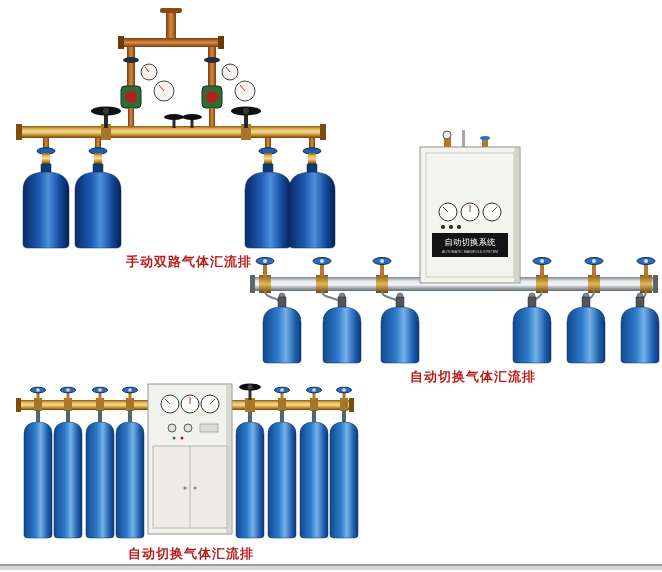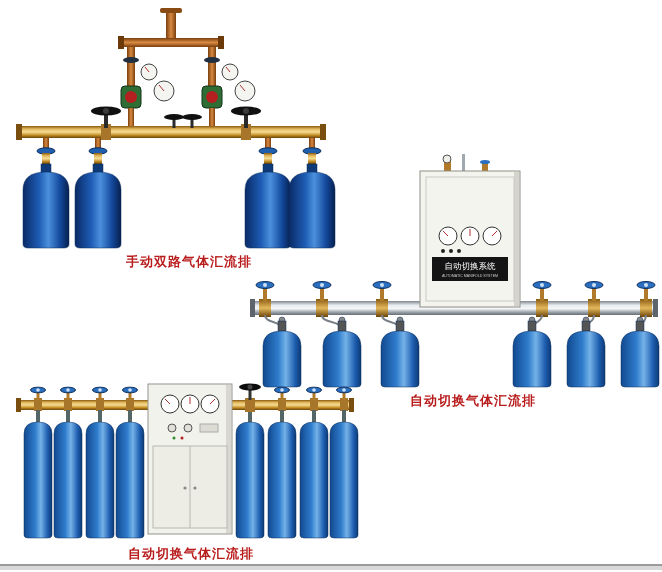--- a/index.html
+++ b/index.html
@@ -5,21 +5,21 @@
   * { box-sizing: border-box; }
   html, body { margin: 0; padding: 0; }
   body {
     width: 662px; height: 572px;
     background: #ffffff;
     font-family: "Liberation Sans", "DejaVu Sans", sans-serif;
   }
   .page { position: relative; width: 662px; height: 572px; background: #fff; overflow: hidden; }
   .product { position: absolute; margin: 0; }
   .p1 { left: 6px;   top: 6px;   width: 334px; }
-  .p2 { left: 250px; top: 154px; width: 410px; }
+  .p2 { left: 250px; top: 130px; width: 410px; }
   .p3 { left: 12px;  top: 378px; width: 348px; }
   .caption {
     display: block; text-align: center;
     font-size: 13px; font-weight: bold; color: #b91c1c;
     letter-spacing: 1px; margin-top: 3px; white-space: nowrap;
   }
   .p1 .caption { padding-left: 32px; }
   .p2 .caption { padding-left: 36px; }
   .p3 .caption { padding-left: 10px; }
   .bottom-rule {

